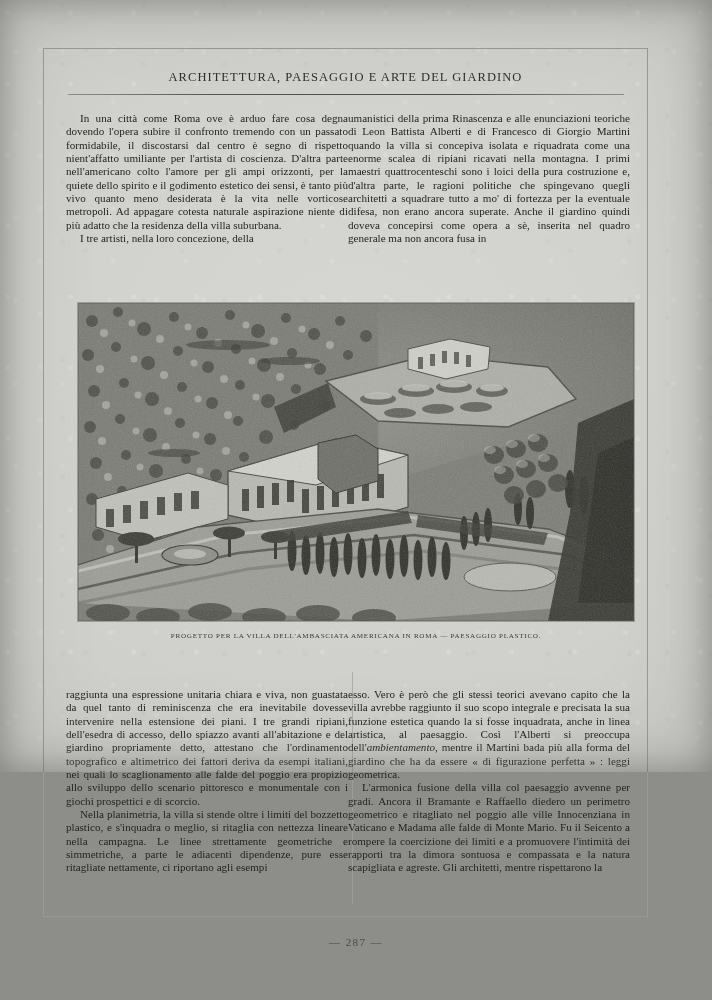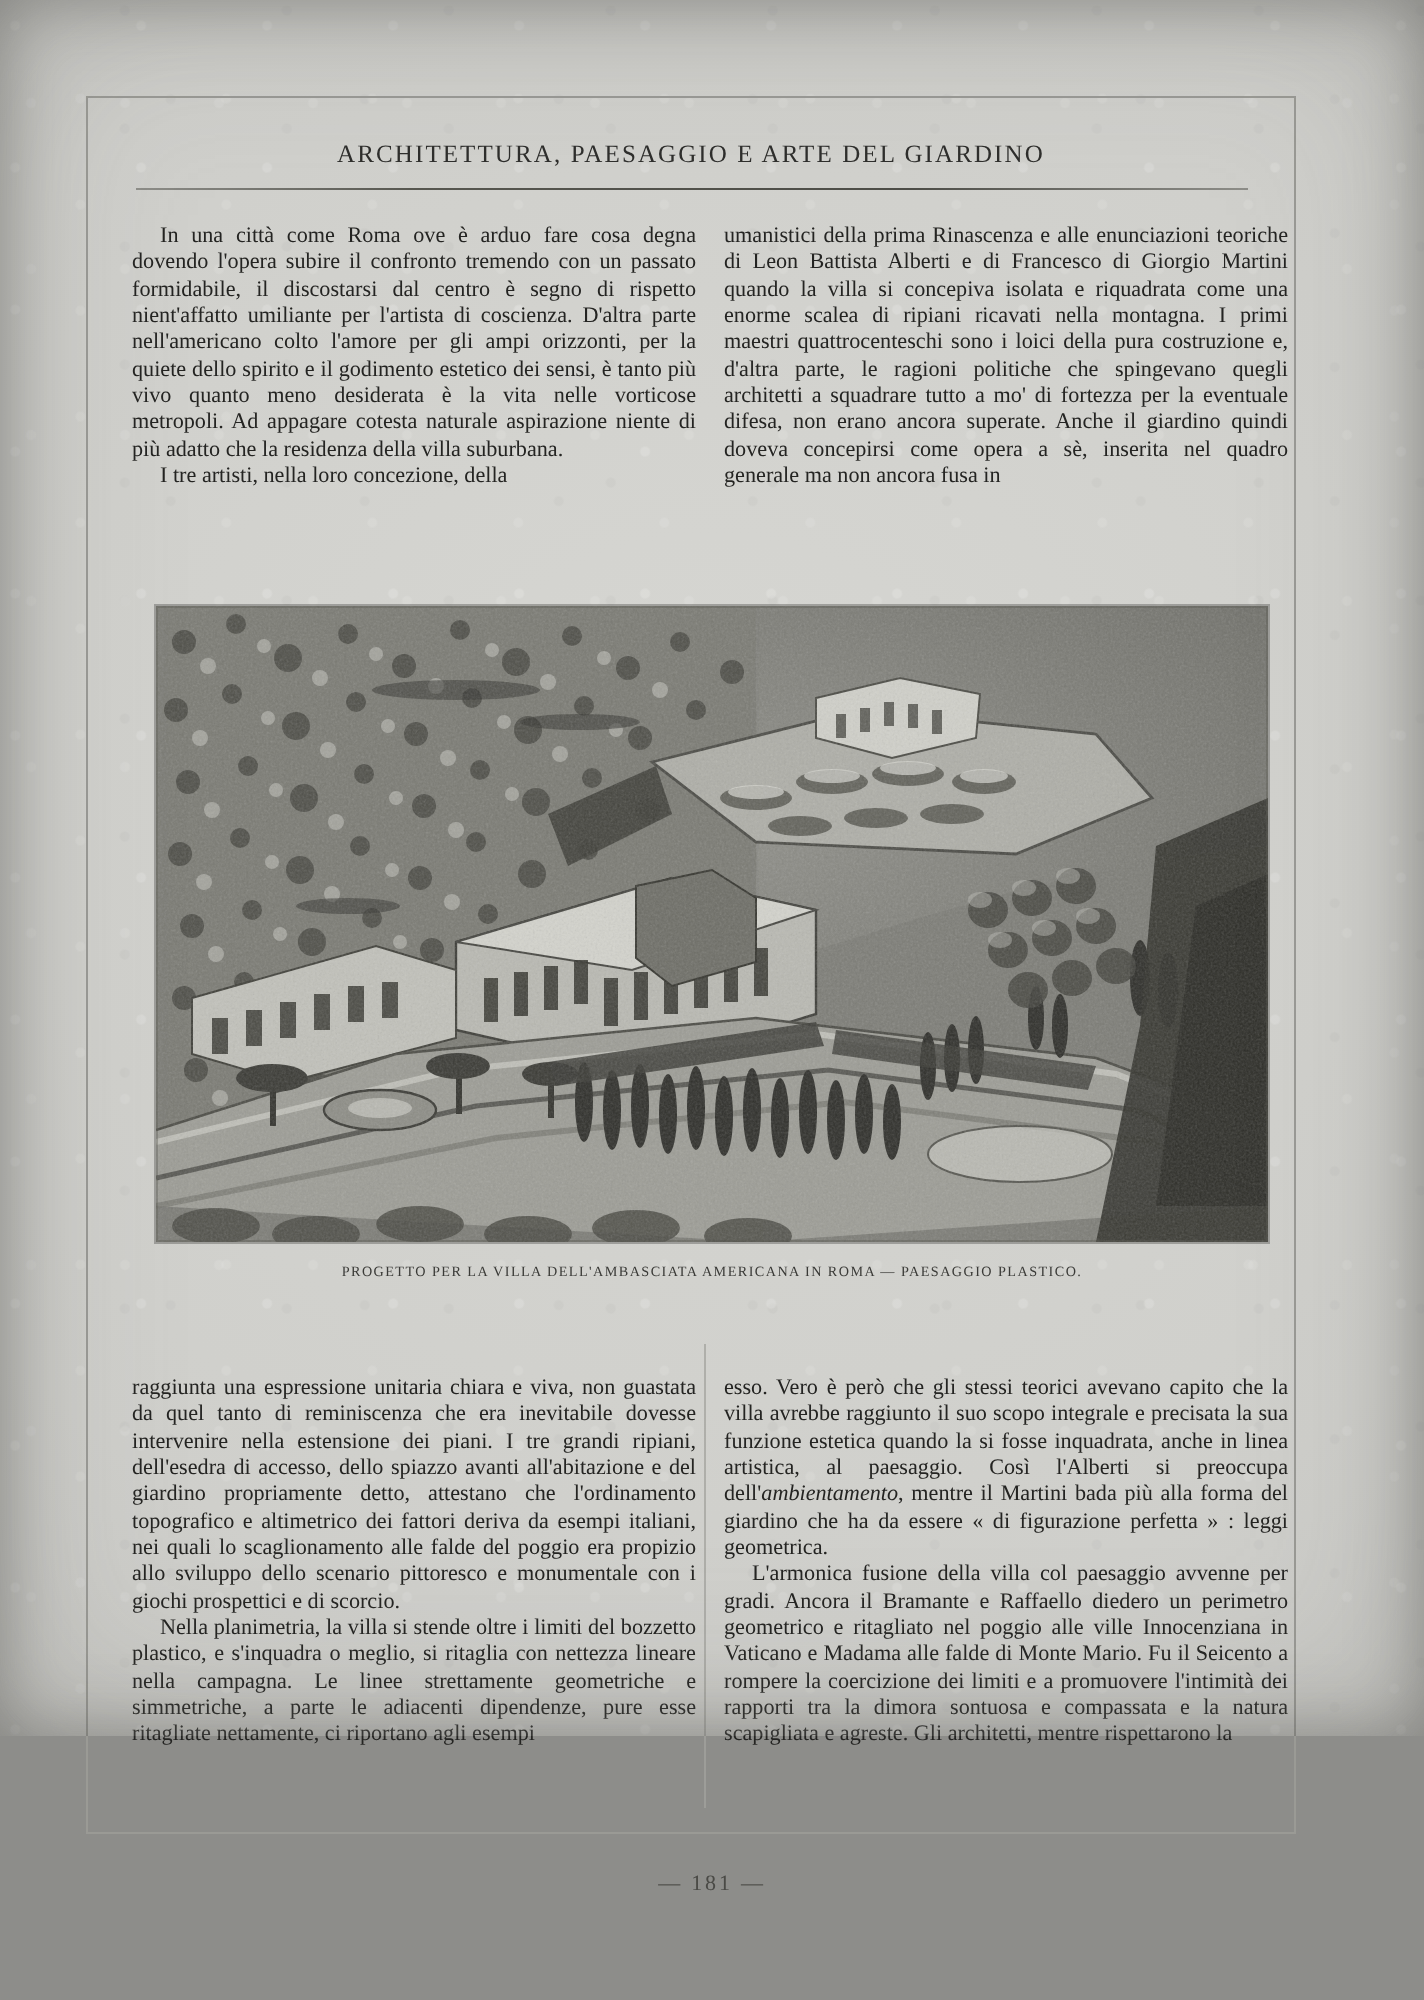--- a/index.html
+++ b/index.html
@@ -12,21 +12,21 @@
     height: 1000px;
     overflow: hidden;
     font-family: "Liberation Serif", "DejaVu Serif", serif;
   }
 
   
   #page-sheet {
     position: absolute;
     left: 0; top: 0;
     width: 712px;
-    height: 868px;
+    height: 772px;
     background:
       radial-gradient(ellipse 120% 90% at 50% 45%, #d6d6d2 0%, #cfcfcb 55%, #c2c2be 100%);
   }
   
   #paper-grain {
     position: absolute;
     left: 0; top: 0; right: 0; bottom: 0;
     pointer-events: none;
     opacity: .5;
     background-image:
@@ -76,21 +76,21 @@
     top: 94px;
     width: 556px;
     height: 1px;
     background: linear-gradient(90deg, #8e8e89 0%, #56564f 25%, #4d4d47 70%, #8e8e89 100%);
   }
 
   
   .colset {
     position: absolute;
     display: flex;
-    gap: 14px;
+    gap: 0;
   }
   .col {
     width: 282px;
     font-size: 11.1px;
     line-height: 13.35px;
     text-align: justify;
     color: #242422;
     hyphens: manual;
   }
   .col p {
@@ -492,16 +492,16 @@
       <p>Nella planimetria, la villa si stende oltre i limiti del bozzetto plastico, e s'inquadra o meglio, si ritaglia con nettezza lineare nella campagna. Le linee strettamente geometriche e simmetriche, a parte le adiacenti dipendenze, pure esse ritagliate nettamente, ci riportano agli esempi</p>
     </div>
     <div class="col">
       <p class="cont">
         <span>esso. Vero è però che gli stessi teorici avevano capito che la villa avrebbe raggiunto il suo scopo integrale e precisata la sua funzione estetica quando la si fosse inquadrata, anche in linea artistica, al paesaggio. Così l'Alberti si preoccupa dell'</span><i>ambientamento</i><span>, mentre il Martini bada più alla forma del giardino che ha da essere « di figurazione perfetta » : leggi geometrica.</span>
       </p>
       <p>L'armonica fusione della villa col paesaggio avvenne per gradi. Ancora il Bramante e Raffaello diedero un perimetro geometrico e ritagliato nel poggio alle ville Innocenziana in Vaticano e Madama alle falde di Monte Mario. Fu il Seicento a rompere la coercizione dei limiti e a promuovere l'intimità dei rapporti tra la dimora sontuosa e compassata e la natura scapigliata e agreste. Gli architetti, mentre rispettarono la</p>
     </div>
   </div>
 
-  <div id="folio">— 181 —</div>
+  <div id="folio">— 287 —</div>
 
   <div id="scan-vignette"></div>
 </div>
 
 </body></html>

